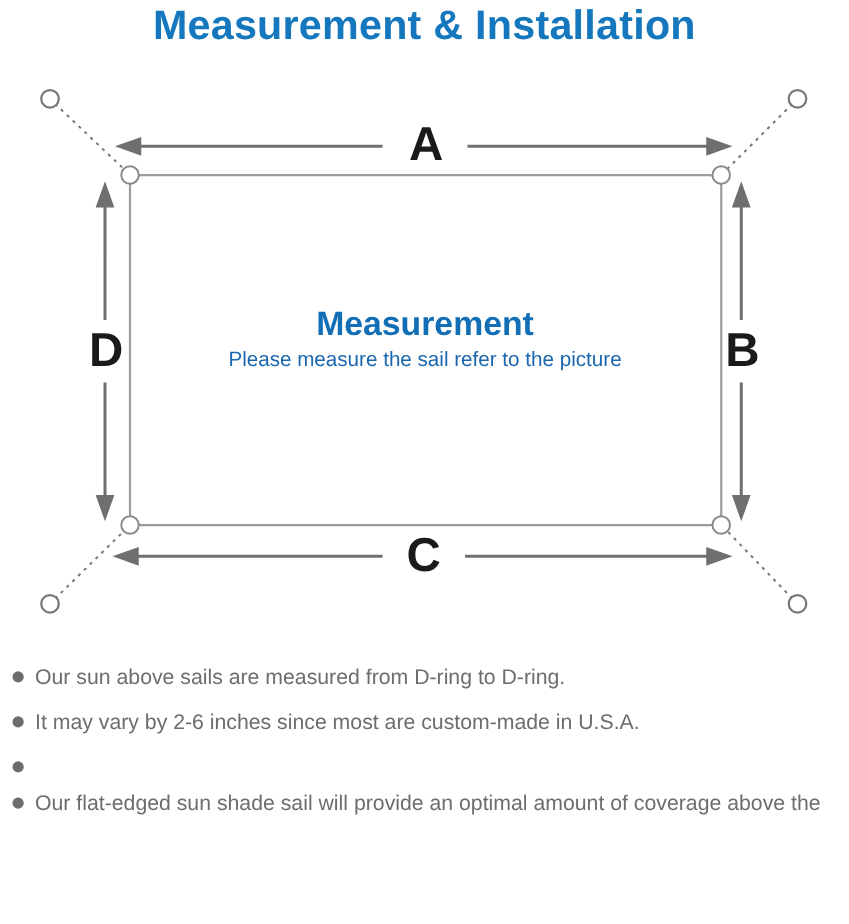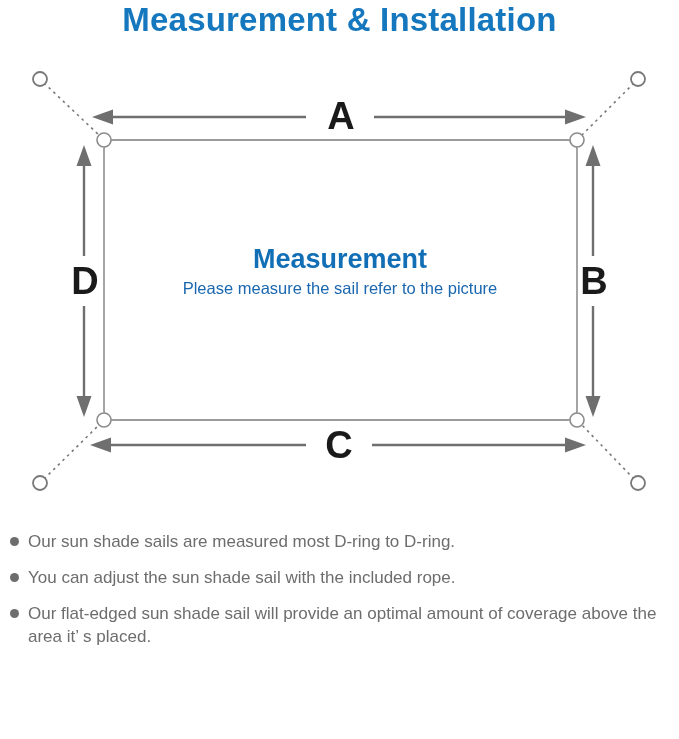--- a/index.html
+++ b/index.html
@@ -92,25 +92,28 @@
     <text x="339" y="390" text-anchor="middle" dominant-baseline="central" font-size="38" font-weight="bold" fill="#1a1a1a">C</text>
     <text x="85" y="226" text-anchor="middle" dominant-baseline="central" font-size="38" font-weight="bold" fill="#1a1a1a">D</text>
 
     <text x="340" y="204" text-anchor="middle" dominant-baseline="central" font-size="27" font-weight="bold" fill="#126fb5">Measurement</text>
     <text x="340" y="233" text-anchor="middle" dominant-baseline="central" font-size="16.5" fill="#1a67af">Please measure the sail refer to the picture</text>
   </svg>
 
   <ul class="notes">
     <li>
       <span class="dot"></span>
-      <span class="note-text">Our sun shade sails are measured most D-ring to D-ring.</span>
+      <span class="note-text">Our sun above sails are measured from D-ring to D-ring.</span>
     </li>
     <li>
       <span class="dot"></span>
-      <span class="note-text">You can adjust the sun shade sail with the included rope.</span>
+      <span class="note-text">It may vary by 2-6 inches since most are custom-made in U.S.A.</span>
+    </li>
+    <li>
+      <span class="dot"></span>
     </li>
     <li>
       <span class="dot"></span>
       <span class="note-text">Our flat-edged sun shade sail will provide an optimal amount of coverage above the area it’ s placed.</span>
     </li>
   </ul>
 
 </div>
 
 </body></html>

